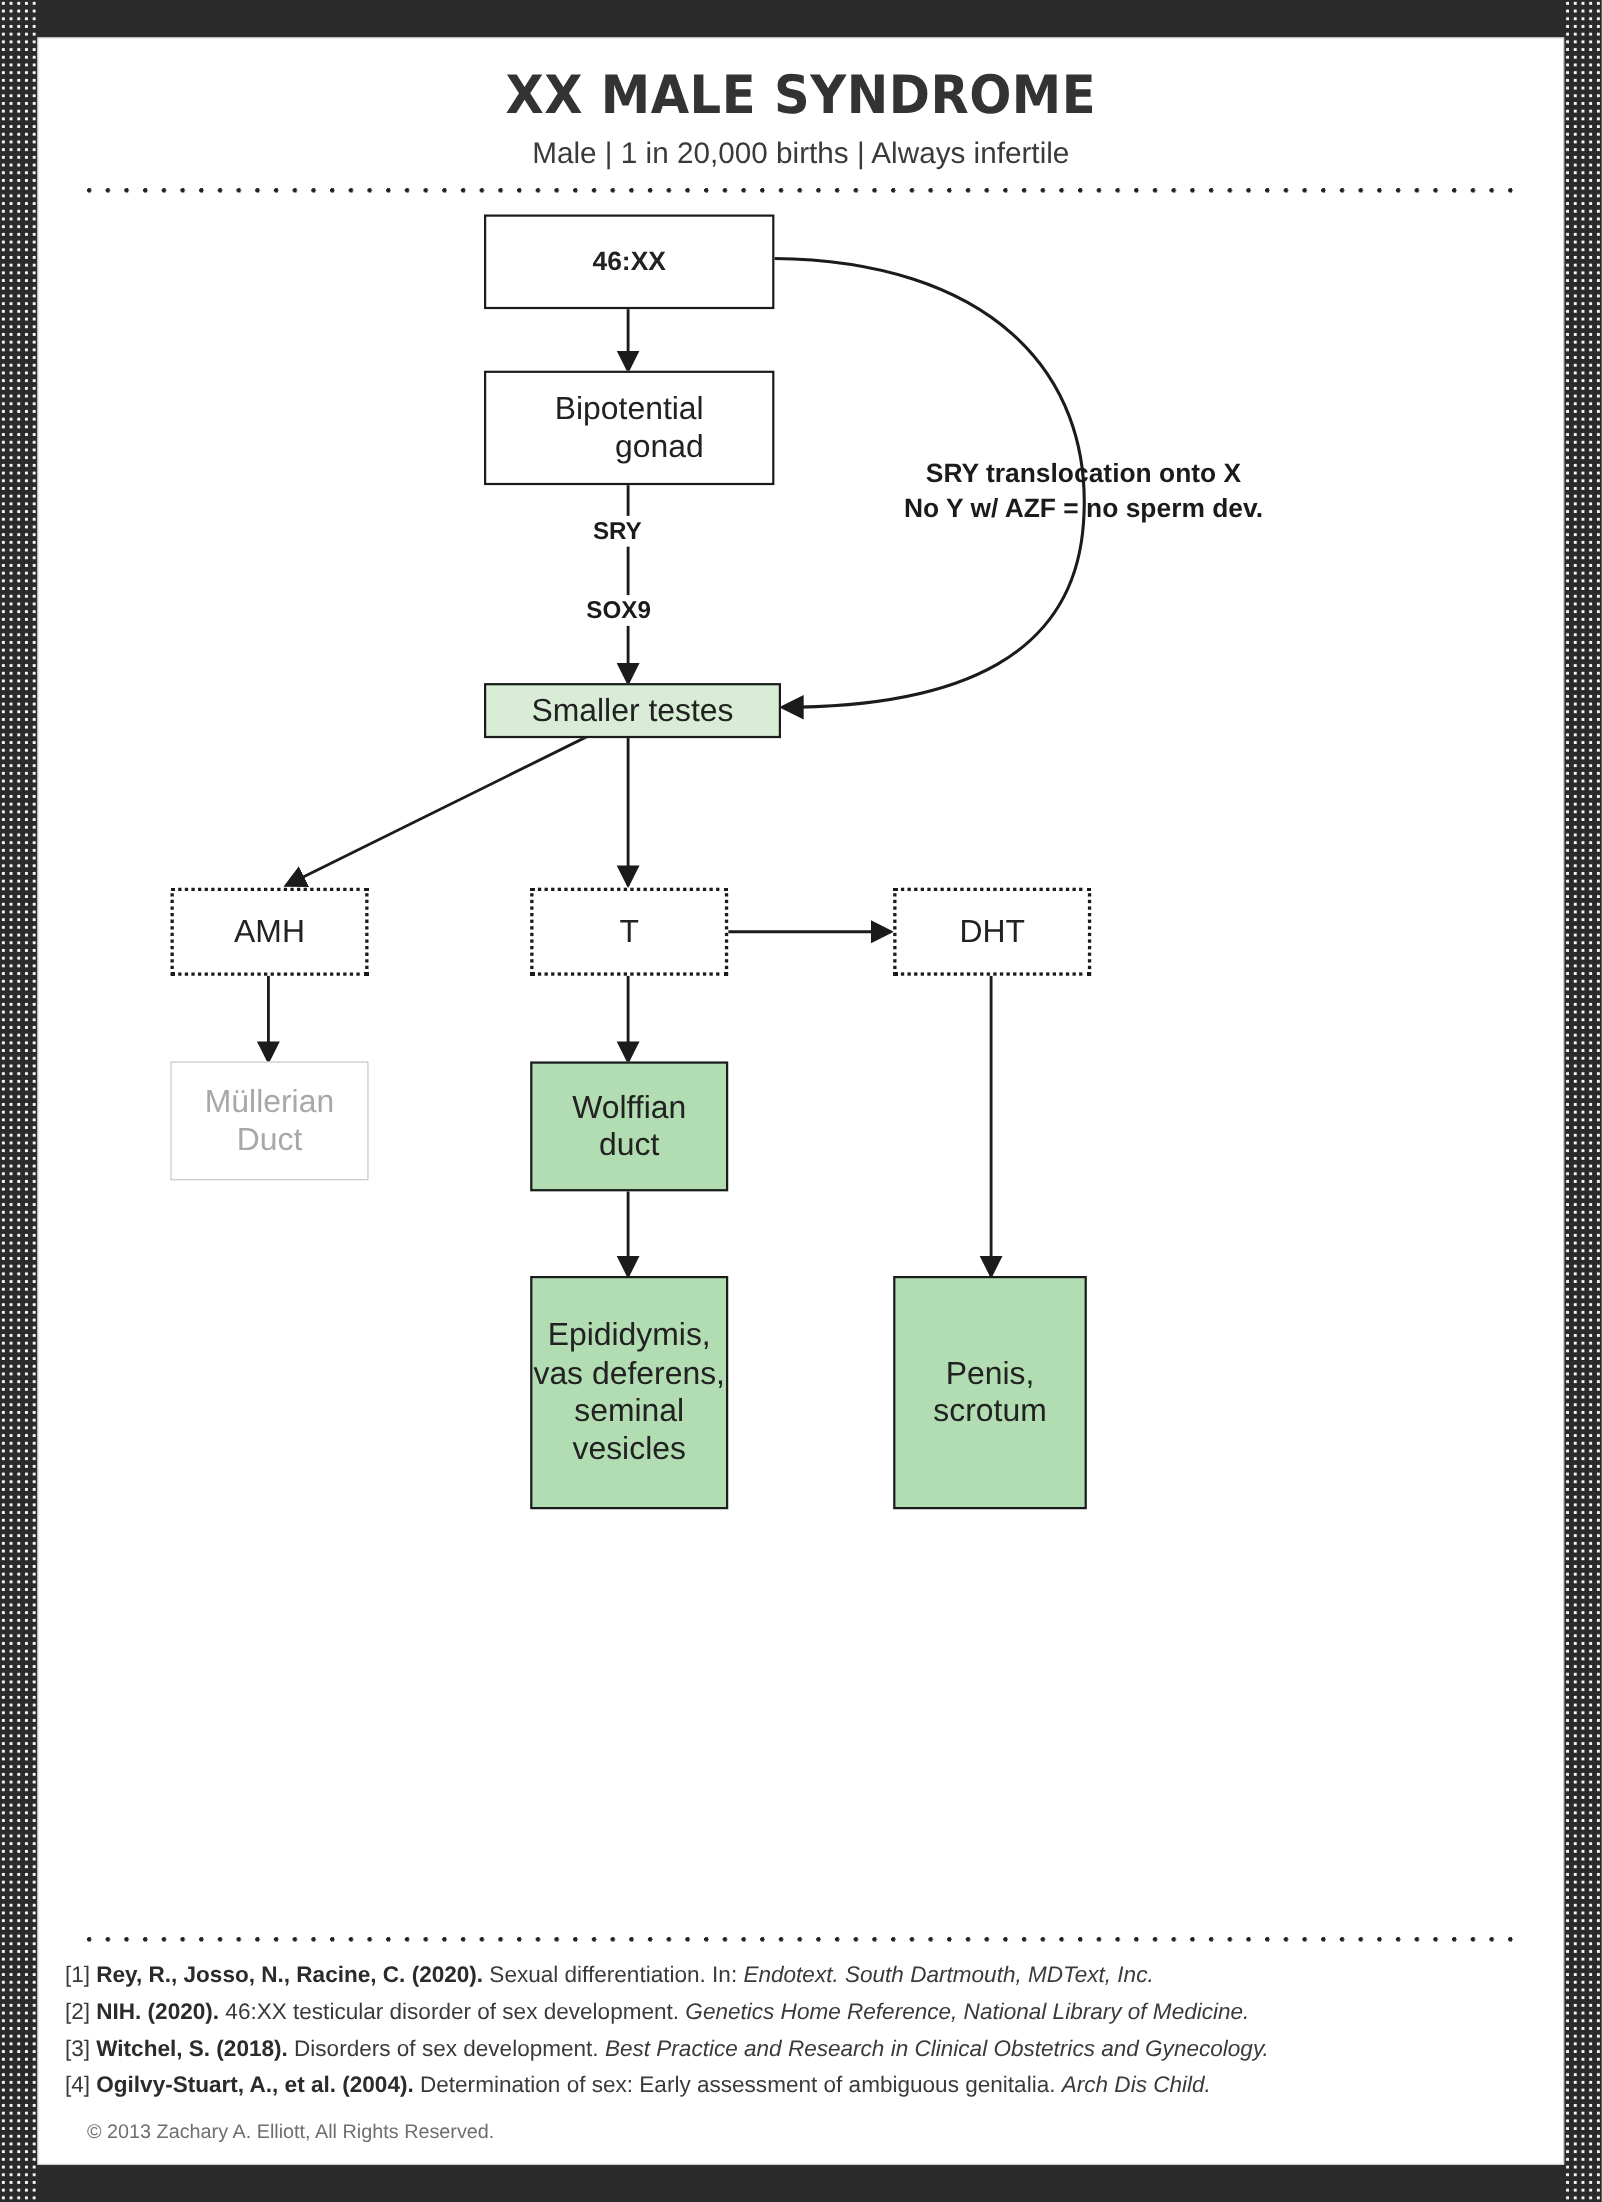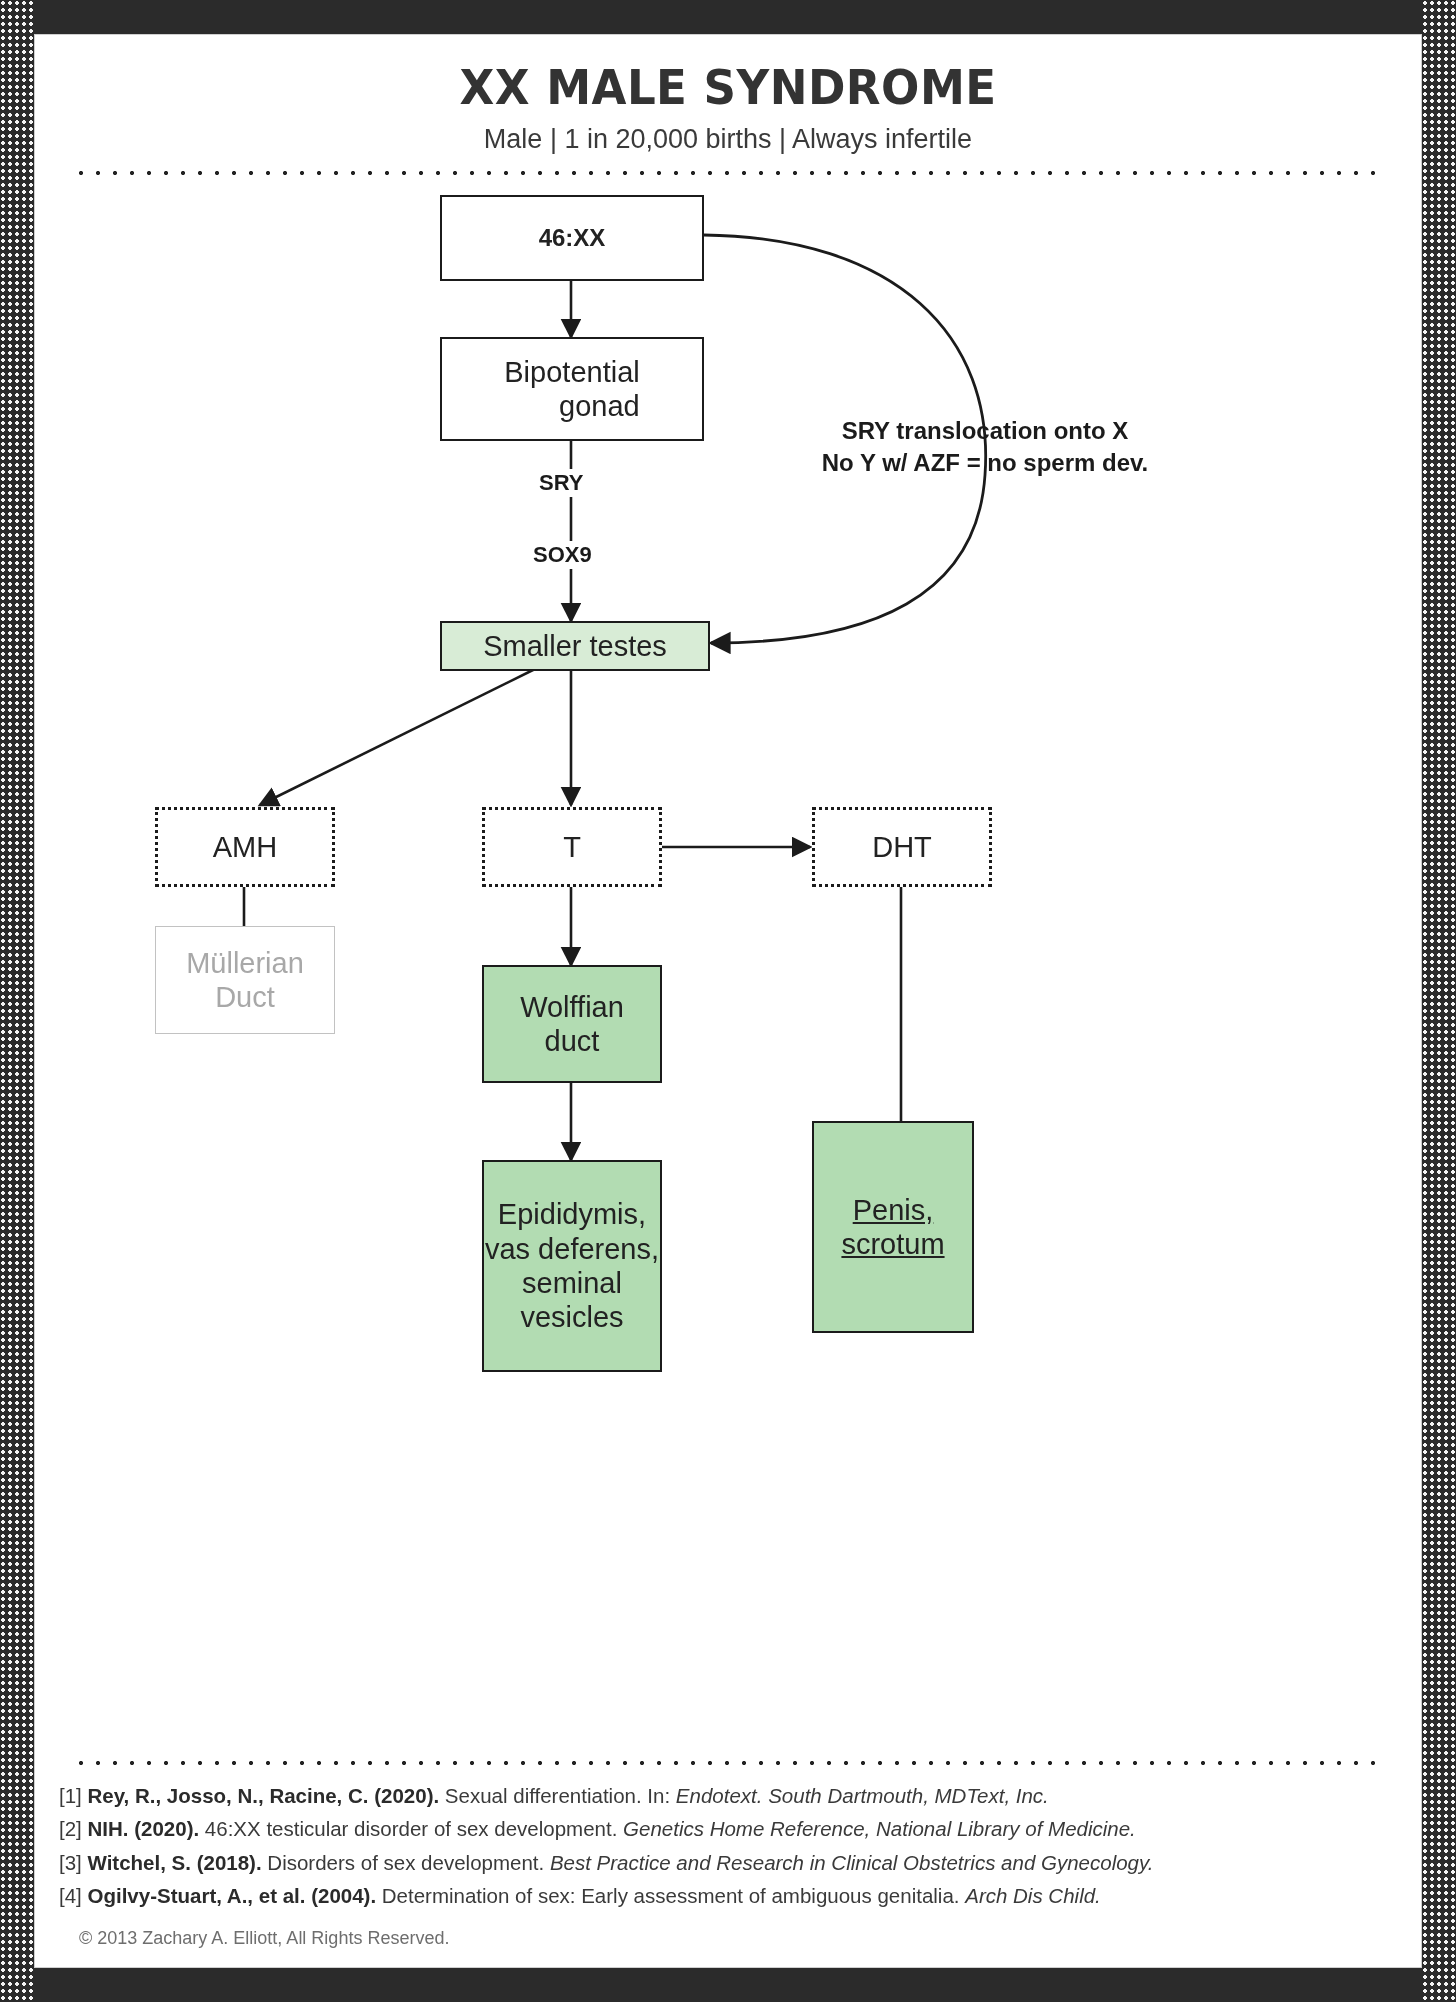--- a/index.html
+++ b/index.html
@@ -167,38 +167,38 @@
     <div class="node dotted" style="left:120px; top:632px; width:180px; height:80px;">
       <span>AMH</span>
     </div>
     <div class="node dotted" style="left:447px; top:632px; width:180px; height:80px;">
       <span>T</span>
     </div>
     <div class="node dotted" style="left:777px; top:632px; width:180px; height:80px;">
       <span>DHT</span>
     </div>
 
-    <div class="node ghost" style="left:120px; top:751px; width:180px; height:108px; white-space:pre-line;text-align:center;">
+    <div class="node ghost" style="left:120px; top:790px; width:180px; height:108px; white-space:pre-line;text-align:center;">
       <span>Müllerian
 Duct</span>
     </div>
 
     <div class="node green" style="left:447px; top:790px; width:180px; height:118px; white-space:pre-line;">
       <span>Wolffian
 duct</span>
     </div>
 
     <div class="node green" style="left:447px; top:985px; width:180px; height:212px; white-space:pre-line;">
       <span>Epididymis,
 vas deferens,
 seminal
 vesicles</span>
     </div>
 
-    <div class="node green" style="left:777px; top:946px; width:162px; height:212px; white-space:pre-line;text-decoration:underline;">
+    <div class="node green" style="left:777px; top:985px; width:176px; height:212px; white-space:pre-line;">
       <span>Penis,
 scrotum</span>
     </div>
 
   </div>
 
   <div class="footer">
     <div class="dotrule2"></div>
     <div class="refs">
       <div class="ref">

